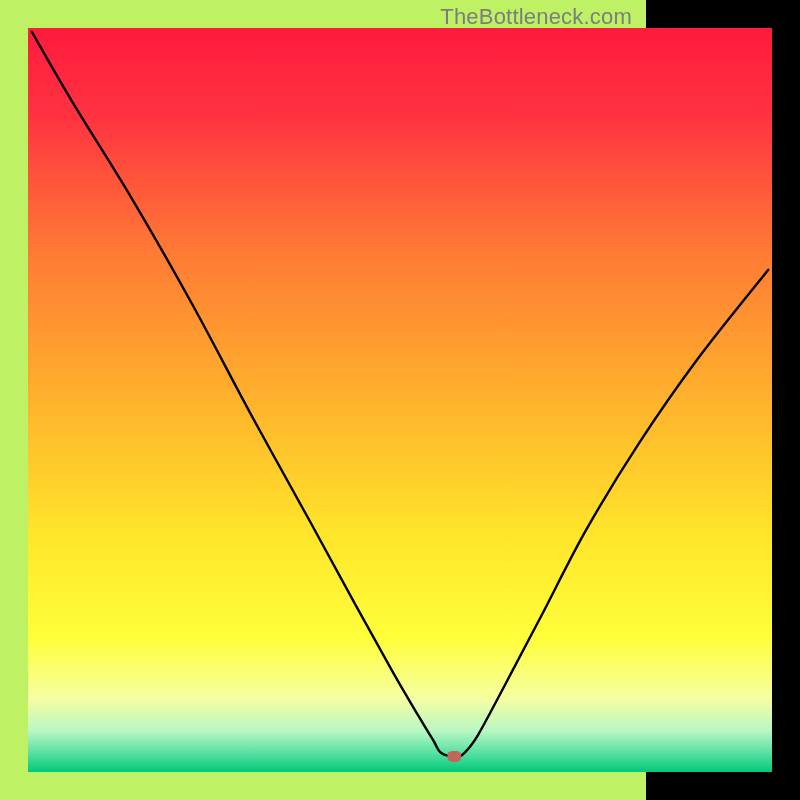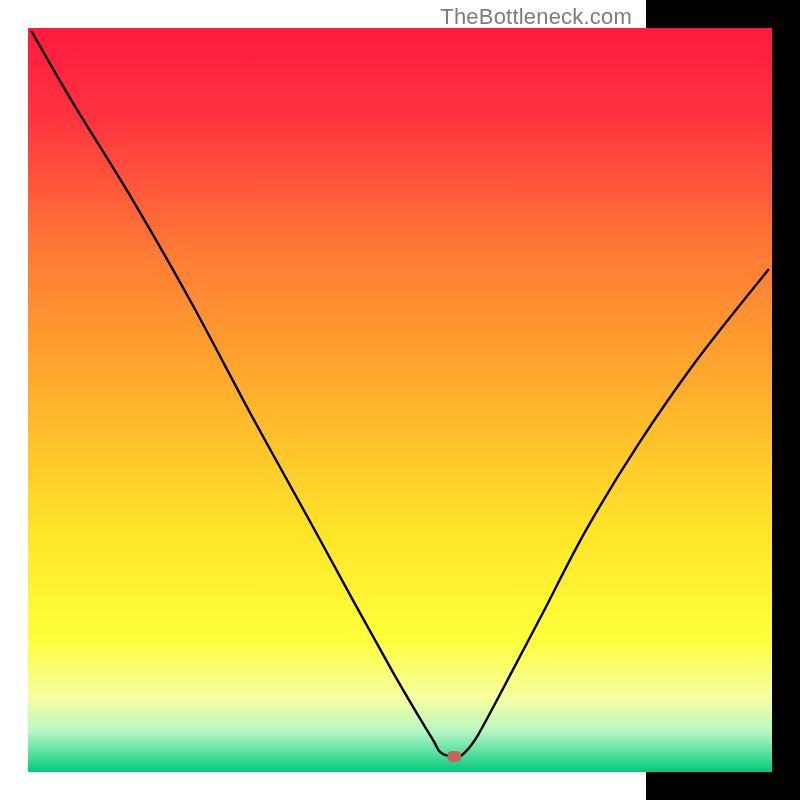--- a/index.html
+++ b/index.html
@@ -10,21 +10,21 @@
     background: #000;
     overflow: hidden;
     font-family: Arial, Helvetica, sans-serif;
   }
   .frame {
     position: absolute;
     left: 0;
     top: 0;
     width: 646px;
     height: 800px;
-    background: #ffffff;
+    background: #bef264;
   }
   .watermark {
     position: absolute;
     top: 4px;
     right: 14px;
     color: #7d7d7d;
     font-size: 22px;
     font-weight: 400;
     letter-spacing: 0.2px;
   }

